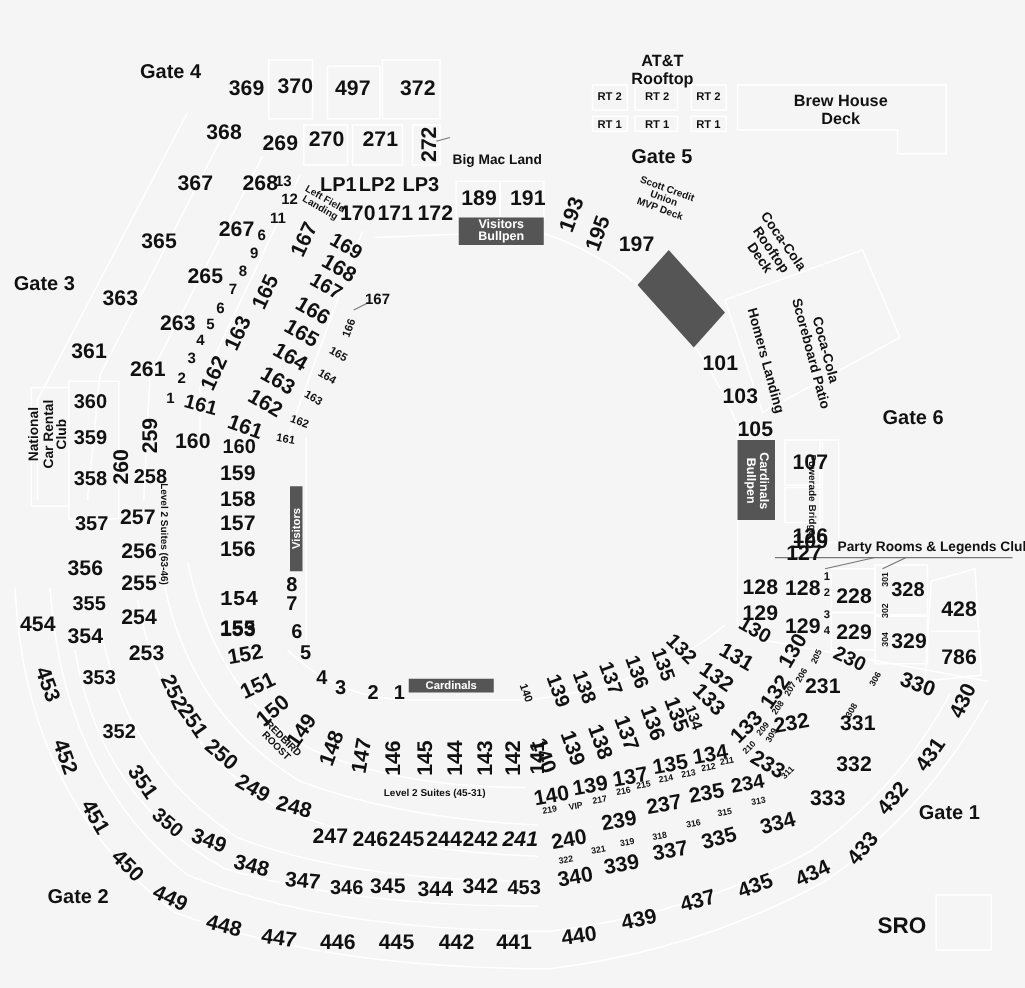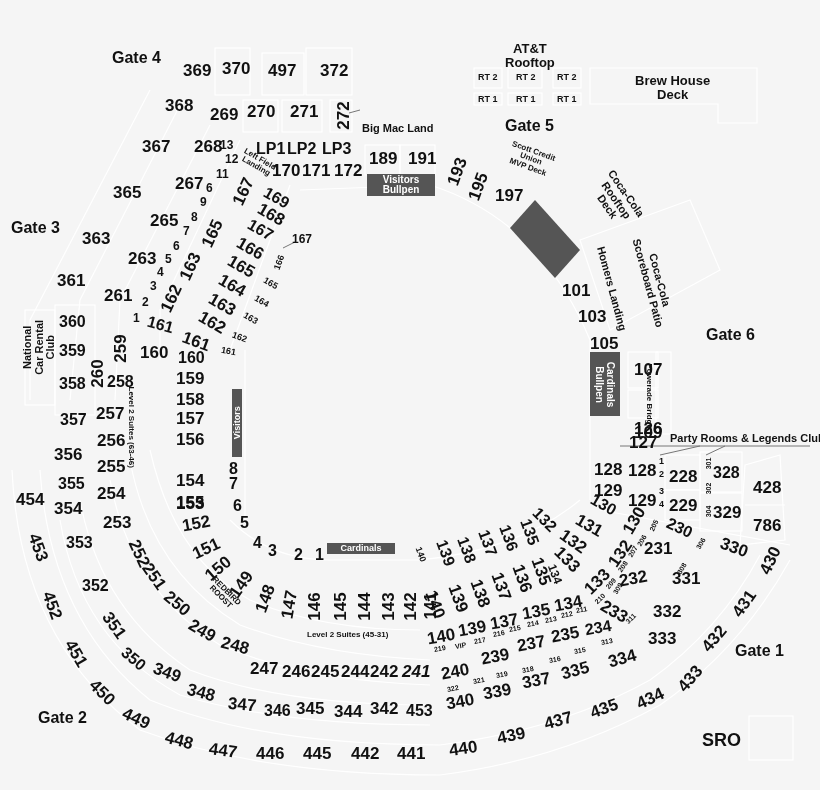--- a/index.html
+++ b/index.html
@@ -205,21 +205,21 @@
       <div class="lbl sec lg" style="left: 96px; top: 405px;">257</div>
       <div class="lbl sec" style="left: 60px; top: 412px;">357</div>
       <div class="lbl sec lg" style="left: 176px; top: 410px;">157</div>
       <div class="lbl sec lg" style="left: 176px; top: 431px;">156</div>
       <div class="lbl sec lg" style="left: 97px; top: 432px;">256</div>
       <div class="lbl sec lg" style="left: 54px; top: 446px;">356</div>
       <div class="lbl sec lg" style="left: 176px; top: 462px; margin-top: 32px;">155</div>
       <div class="lbl sec lg" style="left: 97px; top: 458px;">255</div>
       <div class="lbl sec" style="left: 229px; top: 461px;">8</div>
       <div class="lbl sec" style="left: 58px; top: 476px;">355</div>
-      <div class="lbl sec lg" style="left: 176px; top: 472px;">154</div>
+      <div class="lbl sec lg" style="left: 176px; top: 472px; font-family: Liberation Mono, monospace;">154</div>
       <div class="lbl sec" style="left: 229px; top: 476px;">7</div>
       <div class="lbl sec lg" style="left: 16px; top: 491px;">454</div>
       <div class="lbl sec lg" style="left: 97px; top: 485px;">254</div>
       <div class="lbl sec lg" style="left: 54px; top: 500px;">354</div>
       <div class="lbl sec lg" style="left: 176px; top: 495px;">153</div>
       <div class="lbl sec" style="left: 233px; top: 498px;">6</div>
       <div class="lbl sec lg" style="left: 103px; top: 514px;">253</div>
       <div class="lbl sec lg" style="left: 182px; top: 515px; transform: rotate(-10deg);">152</div>
       <div class="lbl sec" style="left: 240px; top: 515px;">5</div>
       <div class="lbl sec lg" style="left: 24px; top: 539px; transform: rotate(70deg);">453</div>
@@ -279,21 +279,21 @@
       <div class="lbl sec lg" style="left: 676px; top: 670px; transform: rotate(-50deg);">433</div>
       <div class="lbl sec lg" style="left: 700px; top: 630px; transform: rotate(-50deg);">432</div>
       <div class="lbl sec lg" style="left: 730px; top: 595px; transform: rotate(-55deg);">431</div>
       <div class="lbl sec lg" style="left: 756px; top: 552px; transform: rotate(-65deg);">430</div>
       <div class="lbl sec lg" style="left: 446px; top: 693px; transform: rotate(-10deg);">340</div>
       <div class="lbl sec lg" style="left: 483px; top: 683px; transform: rotate(-10deg);">339</div>
       <div class="lbl sec lg" style="left: 522px; top: 672px; transform: rotate(-10deg);">337</div>
       <div class="lbl sec lg" style="left: 561px; top: 662px; transform: rotate(-15deg);">335</div>
       <div class="lbl sec lg" style="left: 608px; top: 650px; transform: rotate(-15deg);">334</div>
       <div class="lbl sec lg" style="left: 648px; top: 630px;">333</div>
-      <div class="lbl sec lg" style="left: 653px; top: 603px;">332</div>
+      <div class="lbl sec lg" style="left: 669px; top: 603px;">332</div>
       <div class="lbl sec lg" style="left: 672px; top: 570px;">331</div>
       <div class="lbl sec lg" style="left: 720px; top: 539px; transform: rotate(20deg);">330</div>
       <div class="lbl sec xxs" style="left: 447px; top: 685px; transform: rotate(-10deg);">322</div>
       <div class="lbl sec xxs" style="left: 473px; top: 677px; transform: rotate(-10deg);">321</div>
       <div class="lbl sec xxs" style="left: 496px; top: 671px; transform: rotate(-10deg);">319</div>
       <div class="lbl sec xxs" style="left: 522px; top: 666px; transform: rotate(-10deg);">318</div>
       <div class="lbl sec xxs" style="left: 549px; top: 656px; transform: rotate(-10deg);">316</div>
       <div class="lbl sec xxs" style="left: 574px; top: 647px; transform: rotate(-10deg);">315</div>
       <div class="lbl sec xxs" style="left: 601px; top: 638px; transform: rotate(-10deg);">313</div>
       <div class="lbl sec xxs" style="left: 625px; top: 615px; transform: rotate(-45deg);">311</div>

